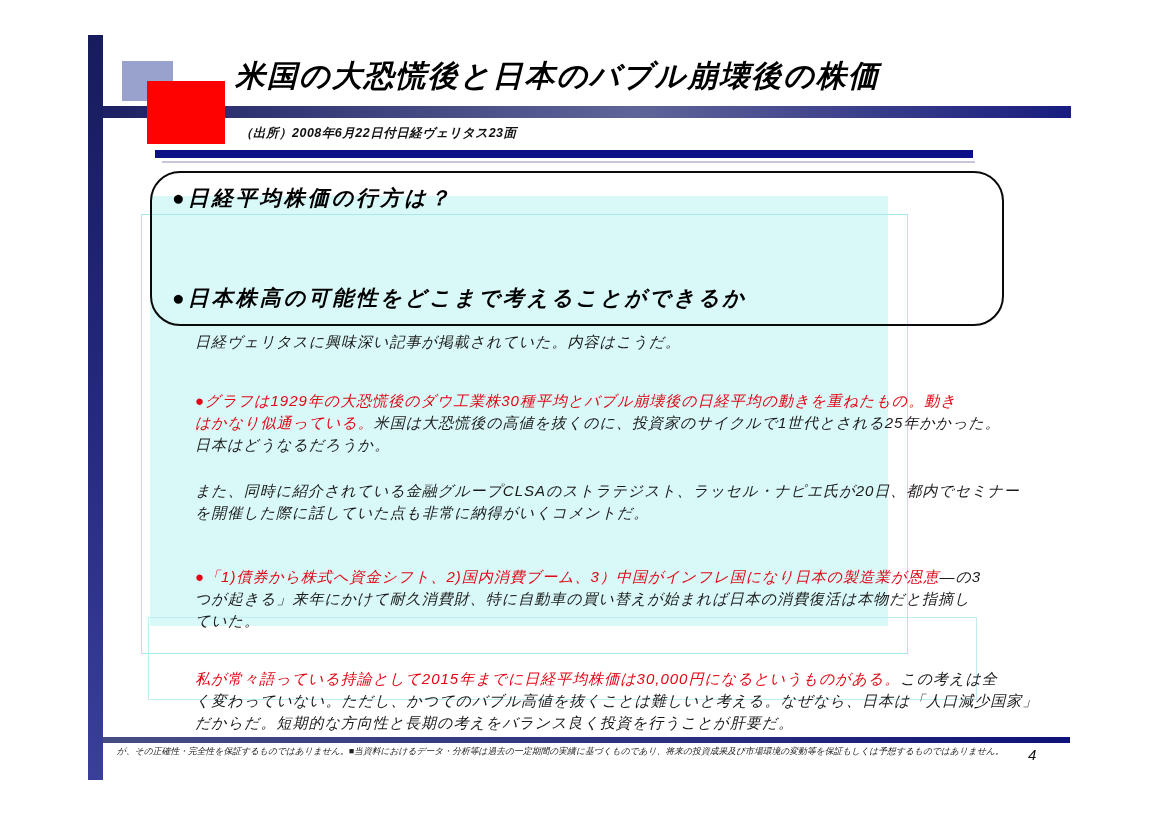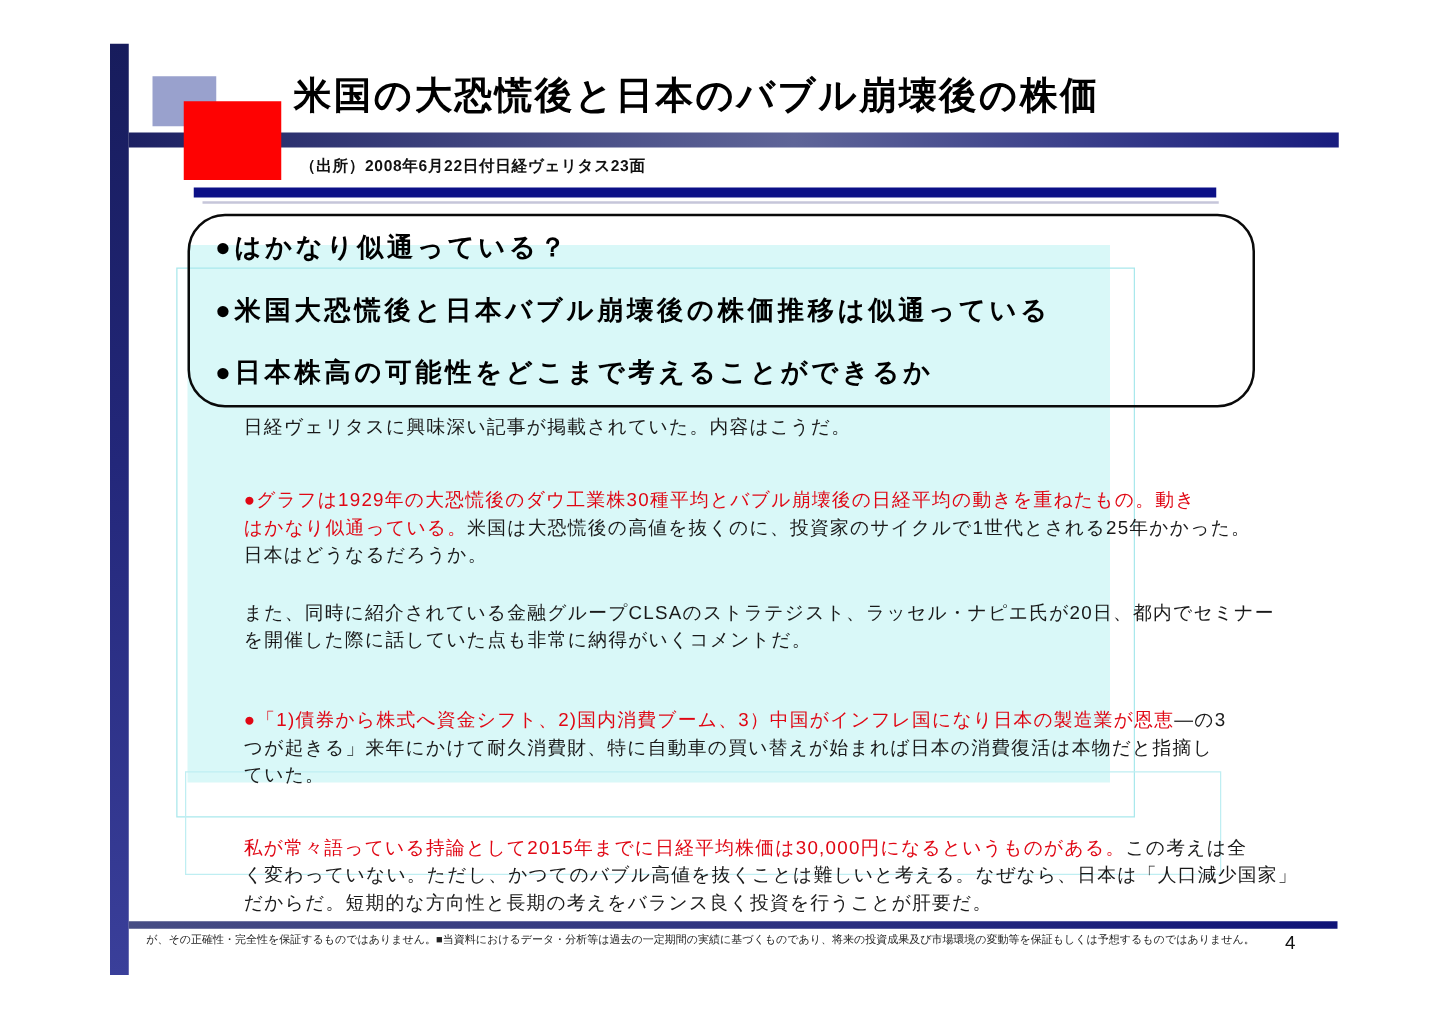--- a/index.html
+++ b/index.html
@@ -1,17 +1,17 @@
 <!DOCTYPE html>
 <html><head>
 <meta charset="utf-8">
 <style>
   html,body{margin:0;padding:0;background:#fff;}
   .page{position:relative;width:1155px;height:816px;background:#ffffff;overflow:hidden;
-        font-family:"Liberation Sans","DejaVu Sans",sans-serif;}
+        font-family:"Liberation Sans","DejaVu Sans",sans-serif;font-style:italic;}
   
   .leftbar{position:absolute;left:88px;top:35px;width:15px;height:745px;
            background:linear-gradient(180deg,#171c5c 0%,#23277a 45%,#3a3f9a 100%);}
   .lavender-sq{position:absolute;left:122px;top:61px;width:51px;height:40px;background:#99a1cd;}
   .head-band{position:absolute;left:103px;top:106px;width:968px;height:12px;
              background:linear-gradient(90deg,#1d2163 0%,#5f6598 55%,#191d7e 100%);}
   .red-sq{position:absolute;left:147px;top:81px;width:78px;height:63px;background:#fe0202;}
   .slide-title{position:absolute;left:235px;top:56px;font-size:30px;font-weight:bold;color:#000;
                letter-spacing:2px;white-space:nowrap;}
   .source-line{position:absolute;left:240px;top:125px;font-size:12.5px;font-weight:bold;color:#111;
@@ -56,22 +56,21 @@
   <div class="slide-title">米国の大恐慌後と日本のバブル崩壊後の株価</div>
   <div class="source-line">（出所）2008年6月22日付日経ヴェリタス23面</div>
   <div class="rule-navy"></div>
   <div class="rule-silver"></div>
 
   <div class="cyan-fill"></div>
   <div class="cyan-outline-1"></div>
   <div class="cyan-outline-2"></div>
 
   <div class="round-box"></div>
-  <div class="bullet b0">●はかなり似通っている？</div>
-  <div class="bullet b1">●米国大恐慌後と日本バブル崩壊後の株価推移は似通っている</div>
+  <div class="bullet b0">●日経平均株価の行方は？</div>
   <div class="bullet b2">●日本株高の可能性をどこまで考えることができるか</div>
 
   <div class="para p0">
       <div class="bodyline"><span class="seg-black">日経ヴェリタスに興味深い記事が掲載されていた。内容はこうだ。</span></div>
     </div>
   <div class="para p1">
       <div class="bodyline"><span class="seg-red">●グラフは1929年の大恐慌後のダウ工業株30種平均とバブル崩壊後の日経平均の動きを重ねたもの。動き</span></div>
       <div class="bodyline"><span class="seg-red">はかなり似通っている。</span><span class="seg-black">米国は大恐慌後の高値を抜くのに、投資家のサイクルで1世代とされる25年かかった。</span></div>
       <div class="bodyline"><span class="seg-black">日本はどうなるだろうか。</span></div>
     </div>

